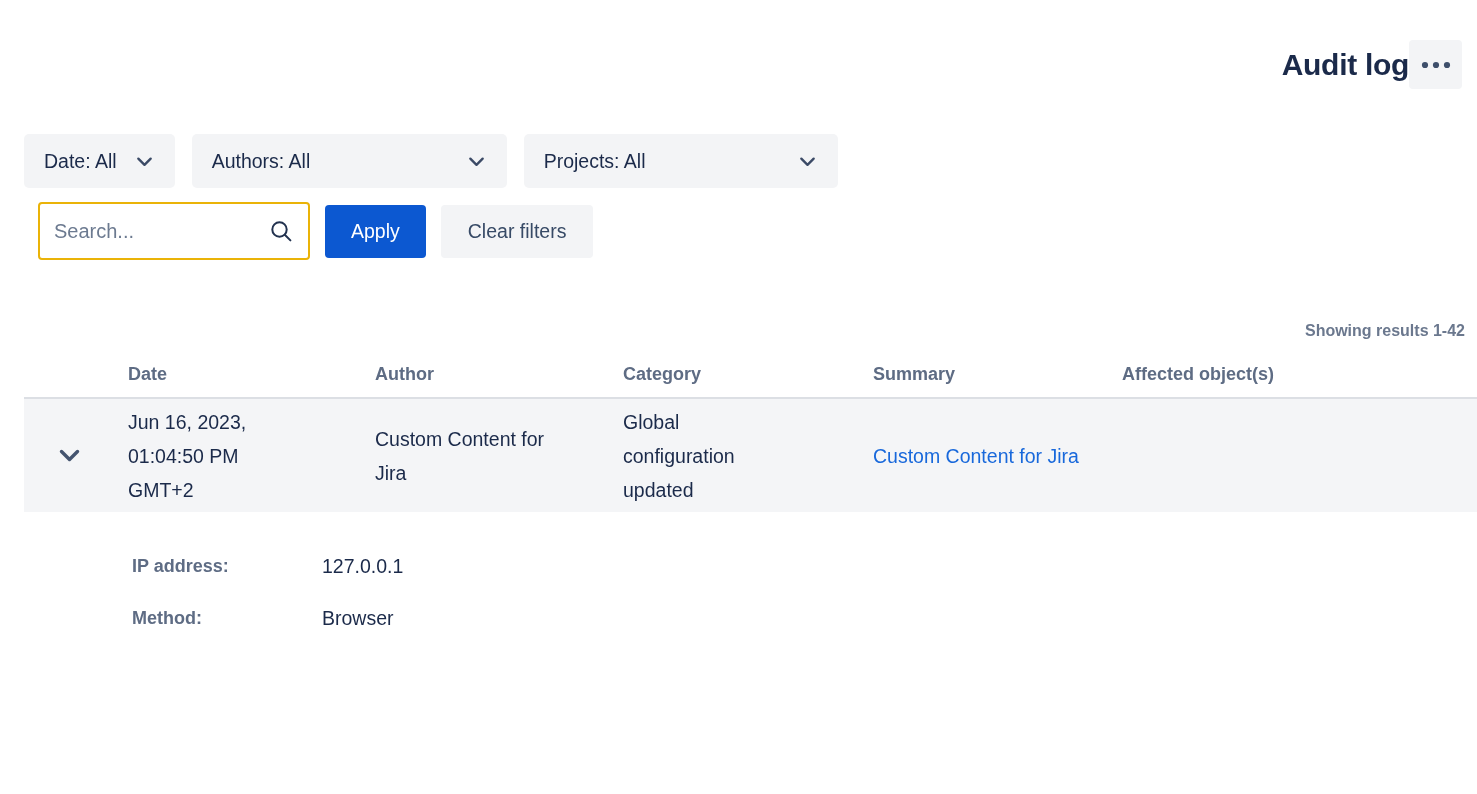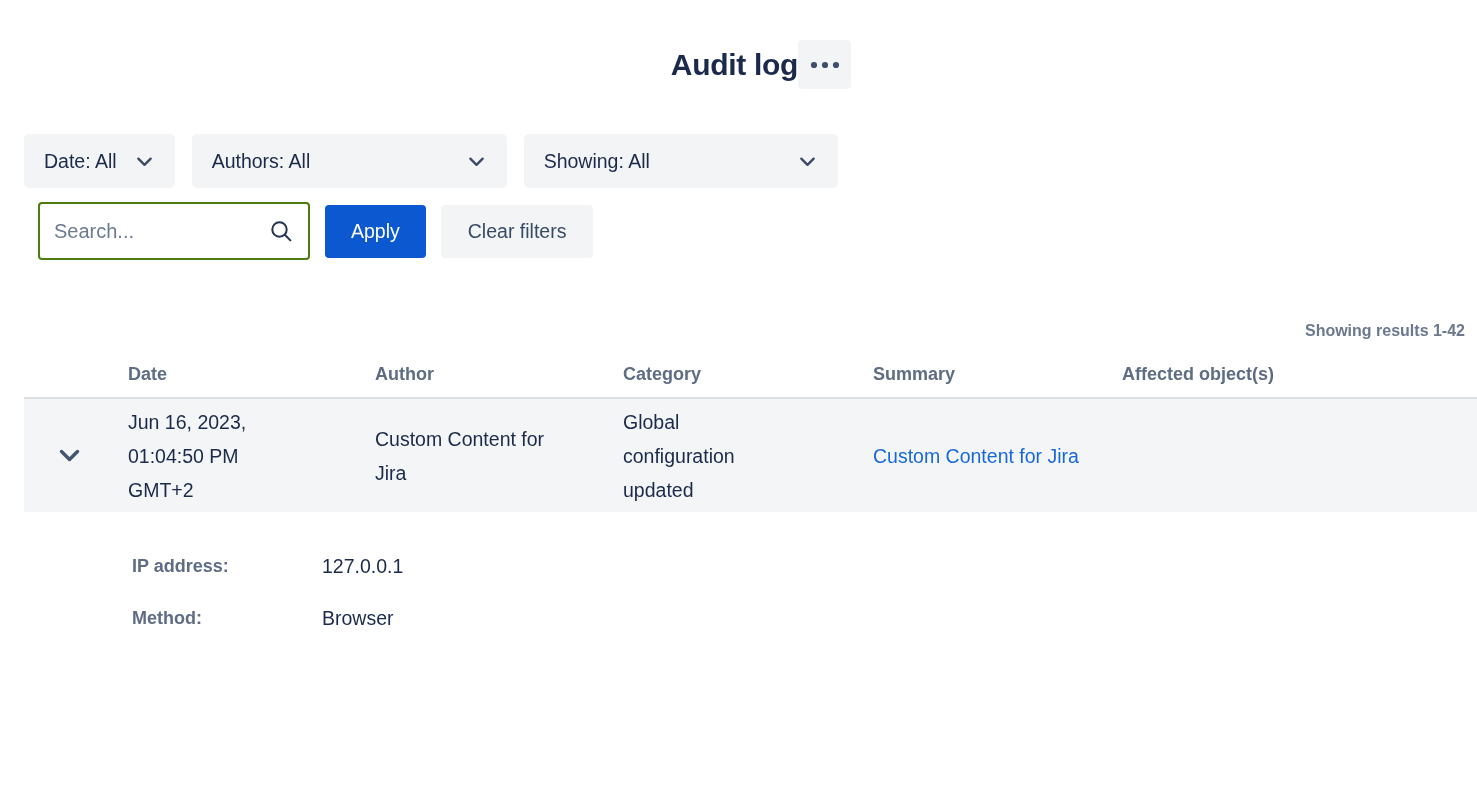--- a/index.html
+++ b/index.html
@@ -5,21 +5,21 @@
   * { margin: 0; padding: 0; box-sizing: border-box; }
   html, body { width: 1477px; height: 794px; overflow: hidden; }
   body {
     font-family: "Liberation Sans", sans-serif;
     background: #ffffff;
     color: #1b2a4a;
   }
 
   
   .header {
-    display: flex; justify-content: center; align-items: center;
+    display: flex; justify-content: flex-end; align-items: center;
     padding: 40px 15px 0 24px;
     margin-left: 36px;
   }
   .page-title { font-size: 30px; font-weight: 700; color: #1b2a4a; letter-spacing: -0.3px; }
   .header-actions { display: flex; gap: 14px; }
   .btn { border: none; cursor: pointer; border-radius: 4px; font-family: inherit; }
   .btn-neutral { background: var(--button-bg, #f3f4f6); color: #374a66; }
   .export-btn {
     height: 49px; padding: 0 24px; font-size: 19px;
     display: flex; align-items: center; gap: 13px;
@@ -34,21 +34,21 @@
     font-size: 19.5px; color: #1b2a4a; cursor: pointer;
   }
   .filter-date { gap: 17px; }
   .filter-authors { width: 315px; justify-content: space-between; }
   .filter-projects { width: 314px; justify-content: space-between; }
 
   
   .search-row { display: flex; gap: 15px; margin: 14px 0 0 38px; align-items: center; }
   .search-box {
     width: 272px; height: 58px; background: #fff;
-    border: 2px solid #4d7c0f; border-radius: 4px;
+    border: 2px solid #eab308; border-radius: 4px;
     display: flex; align-items: center; padding: 8px 14px;
   }
   .search-input {
     border: none; outline: none; flex: 1; min-width: 0;
     font-family: inherit; font-size: 20px; color: #1b2a4a; background: transparent;
   }
   .search-input::placeholder { color: #6c7a90; }
   .apply-btn {
     background: var(--accent-blue, #0c58d1); color: #ffffff;
     height: 53px; padding: 0 26px; font-size: 19.5px;
@@ -126,21 +126,21 @@
     </div>
     <div class="filter filter-authors">
       <span>Authors: All</span>
       <span class="icon">
         <svg width="21" height="19" viewBox="0 0 22 20" fill="none" stroke="#3b4a66" stroke-width="2.5" stroke-linecap="round" stroke-linejoin="round">
           <polyline points="4.5,7 11,13.5 17.5,7"></polyline>
         </svg>
       </span>
     </div>
     <div class="filter filter-projects">
-      <span>Showing: All</span>
+      <span>Projects: All</span>
       <span class="icon">
         <svg width="21" height="19" viewBox="0 0 22 20" fill="none" stroke="#3b4a66" stroke-width="2.5" stroke-linecap="round" stroke-linejoin="round">
           <polyline points="4.5,7 11,13.5 17.5,7"></polyline>
         </svg>
       </span>
     </div>
   </div>
 
   <div class="search-row">
     <div class="search-box">

